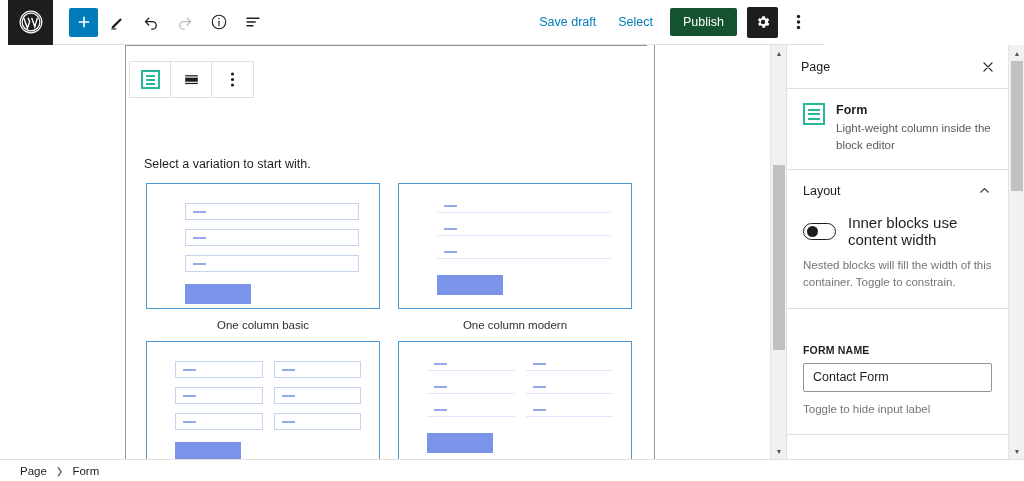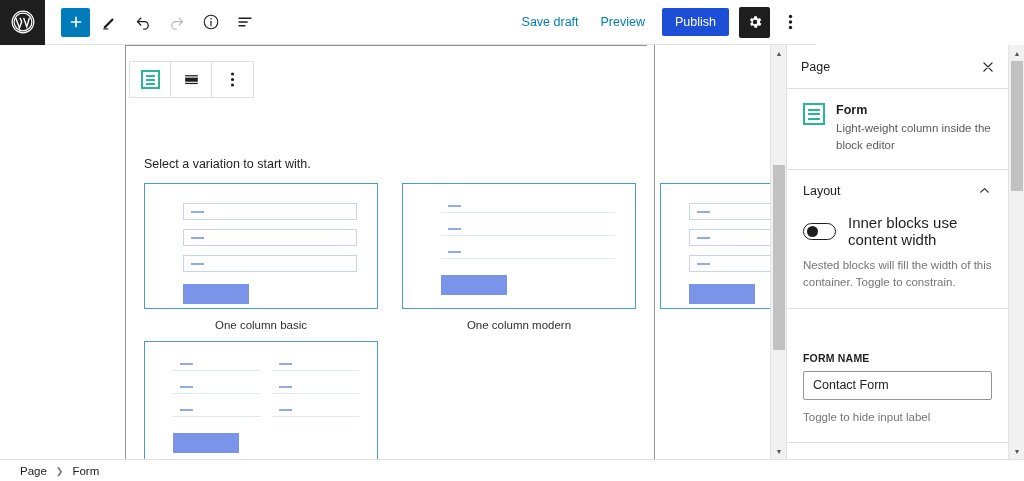--- a/index.html
+++ b/index.html
@@ -5,21 +5,21 @@
   * { box-sizing: border-box; margin: 0; padding: 0; }
   html, body {
     width: 1024px; height: 481px;
     font-family: "Liberation Sans", sans-serif;
     background: #fff; overflow: hidden;
   }
   .app { position: relative; width: 1024px; height: 481px; }
 
   
   .topbar {
-    position: absolute; top: 0; left: 0; width: 816px; height: 45px;
+    position: absolute; top: 0; left: 8px; width: 816px; height: 45px;
     background: #fff; border-bottom: 1px solid #e0e0e0;
     display: flex; align-items: center;
   }
   .wp-logo {
     width: 45px; height: 45px; background: #1e1e1e;
     display: flex; align-items: center; justify-content: center; flex: 0 0 45px;
   }
   .wp-logo svg { display: block; }
   .tb-left { display: flex; align-items: center; gap: 4px; padding-left: 16px; }
   .tb-btn {
@@ -30,21 +30,21 @@
   .tb-btn.primary { background: #007cba; color: #fff; width: 29px; height: 29px; border-radius: 2px; }
   .tb-btn.disabled { color: #bbb; cursor: default; }
   .tb-right {
     margin-left: auto; display: flex; align-items: center; gap: 4px; padding-right: 12px;
   }
   .link-btn {
     background: none; border: none; color: #007cba; font-size: 12.5px;
     padding: 6px 9px; cursor: pointer; font-family: inherit; white-space: nowrap;
   }
   .publish-btn {
-    background: #1d4ed8; color: #fff; border: none; border-radius: 2px;
+    background: #14532d; color: #fff; border: none; border-radius: 2px;
     font-size: 12.5px; padding: 7px 13px; cursor: pointer; font-family: inherit;
     margin-left: 4px;
   }
   .gear-btn {
     width: 31px; height: 31px; background: #1e1e1e; color: #fff; border: none;
     border-radius: 2px; display: flex; align-items: center; justify-content: center;
     cursor: pointer; margin-left: 6px; padding: 0;
   }
   .kebab-btn {
     width: 28px; height: 30px; background: none; border: none; cursor: pointer;
@@ -80,21 +80,21 @@
 
   .variation-prompt {
     position: absolute; top: 112px; left: 18px;
     font-size: 12.5px; color: #1e1e1e;
   }
 
   
   .variations {
     position: absolute; top: 138px; left: 18px;
     width: 490px;
-    display: grid; grid-template-columns: 1fr 1fr 1fr; gap: 10px 24px;
+    display: grid; grid-template-columns: 1fr 1fr; gap: 10px 14px;
   }
   .variation { display: flex; flex-direction: column; align-items: center; }
   .var-card {
     width: 234px; height: 126px; border: 1px solid #4a9bd4; background: #fff;
     position: relative; cursor: pointer;
   }
   .var-label { margin-top: 10px; font-size: 11.5px; color: #2f2f2f; }
 
   .mini-form {
     position: absolute; top: 19px; left: 38px; right: 20px;
@@ -191,21 +191,21 @@
   .toggle.on { background: #007cba; border: 1px solid #007cba; }
   .toggle.on .knob {
     position: absolute; top: 2px; right: 3px; width: 12px; height: 12px;
     border-radius: 50%; background: #fff;
   }
   .toggle-label { font-size: 15px; color: #1e1e1e; }
   .help-text { font-size: 11.5px; color: #757575; line-height: 1.45; margin-top: 9px; }
 
   .field-label {
     font-size: 10.5px; font-weight: bold; color: #1e1e1e;
-    text-transform: uppercase; letter-spacing: .2px; margin-top: 30px;
+    text-transform: uppercase; letter-spacing: .2px; margin-top: 22px;
   }
   .text-input {
     width: 100%; height: 29px; margin-top: 7px; border: 1px solid #949494;
     border-radius: 2px; padding: 0 9px; font-size: 12.5px; color: #1e1e1e;
     font-family: inherit; background: #fff;
   }
 
   .sidebar-scroll {
     position: absolute; top: 45px; left: 1008px; width: 16px; height: 414px;
     background: #f1f1f1; border-left: 1px solid #e4e4e4;
@@ -267,21 +267,21 @@
       </button>
       <button class="tb-btn">
         <svg width="18" height="18" viewBox="0 0 24 24" stroke="#1e1e1e" stroke-width="1.7" stroke-linecap="round">
           <path d="M4 7h16M4 12h11M4 17h8"></path>
         </svg>
       </button>
     </div>
 
     <div class="tb-right">
       <button class="link-btn">Save draft</button>
-      <button class="link-btn">Preview</button>
+      <button class="link-btn">Select</button>
       <button class="publish-btn">Publish</button>
       <button class="gear-btn">
         <svg width="16" height="16" viewBox="0 0 24 24" fill="#fff">
           <path d="M19.4 13a7.6 7.6 0 0 0 0-2l2-1.6-2-3.4-2.4 1a7.5 7.5 0 0 0-1.7-1l-.4-2.6h-4l-.4 2.6c-.6.2-1.2.6-1.7 1l-2.4-1-2 3.4L6.6 11a7.6 7.6 0 0 0 0 2l-2 1.6 2 3.4 2.4-1c.5.4 1.1.8 1.7 1l.4 2.6h4l.4-2.6c.6-.2 1.2-.6 1.7-1l2.4 1 2-3.4-2-1.6zM12 15.4A3.4 3.4 0 1 1 12 8.6a3.4 3.4 0 0 1 0 6.8z"></path>
         </svg>
       </button>
       <button class="kebab-btn">
         <svg width="5" height="18" viewBox="0 0 5 18" fill="#1e1e1e">
           <circle cx="2.5" cy="3.5" r="1.7"></circle>
             <circle cx="2.5" cy="9" r="1.7"></circle>

